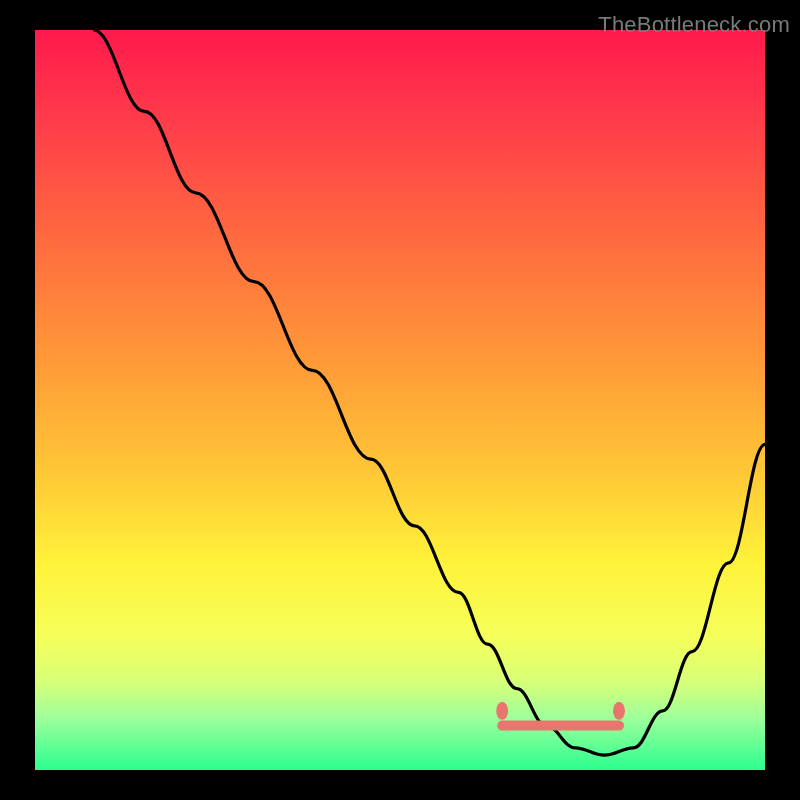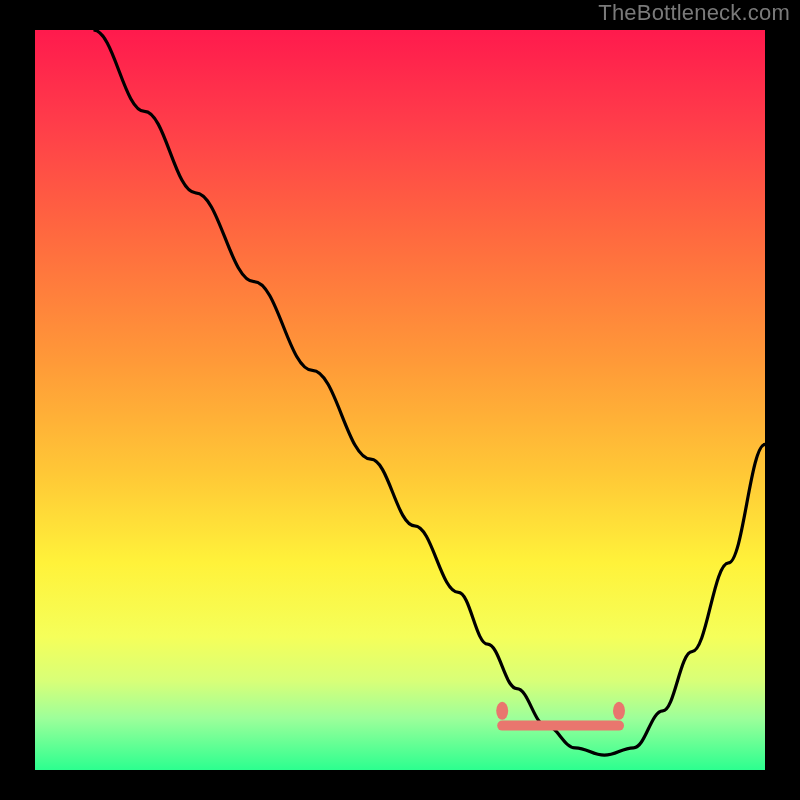--- a/index.html
+++ b/index.html
@@ -12,21 +12,21 @@
     font-family: Arial, Helvetica, sans-serif;
   }
   .frame {
     position: relative;
     width: 800px;
     height: 800px;
     background: #000000;
   }
   .watermark {
     position: absolute;
-    top: 0;
+    top: 12px;
     right: 10px;
     color: #7a7a7a;
     font-size: 22px;
     font-weight: 500;
     letter-spacing: 0.2px;
     z-index: 20;
   }
   .plot {
     position: absolute;
     left: 35px;

